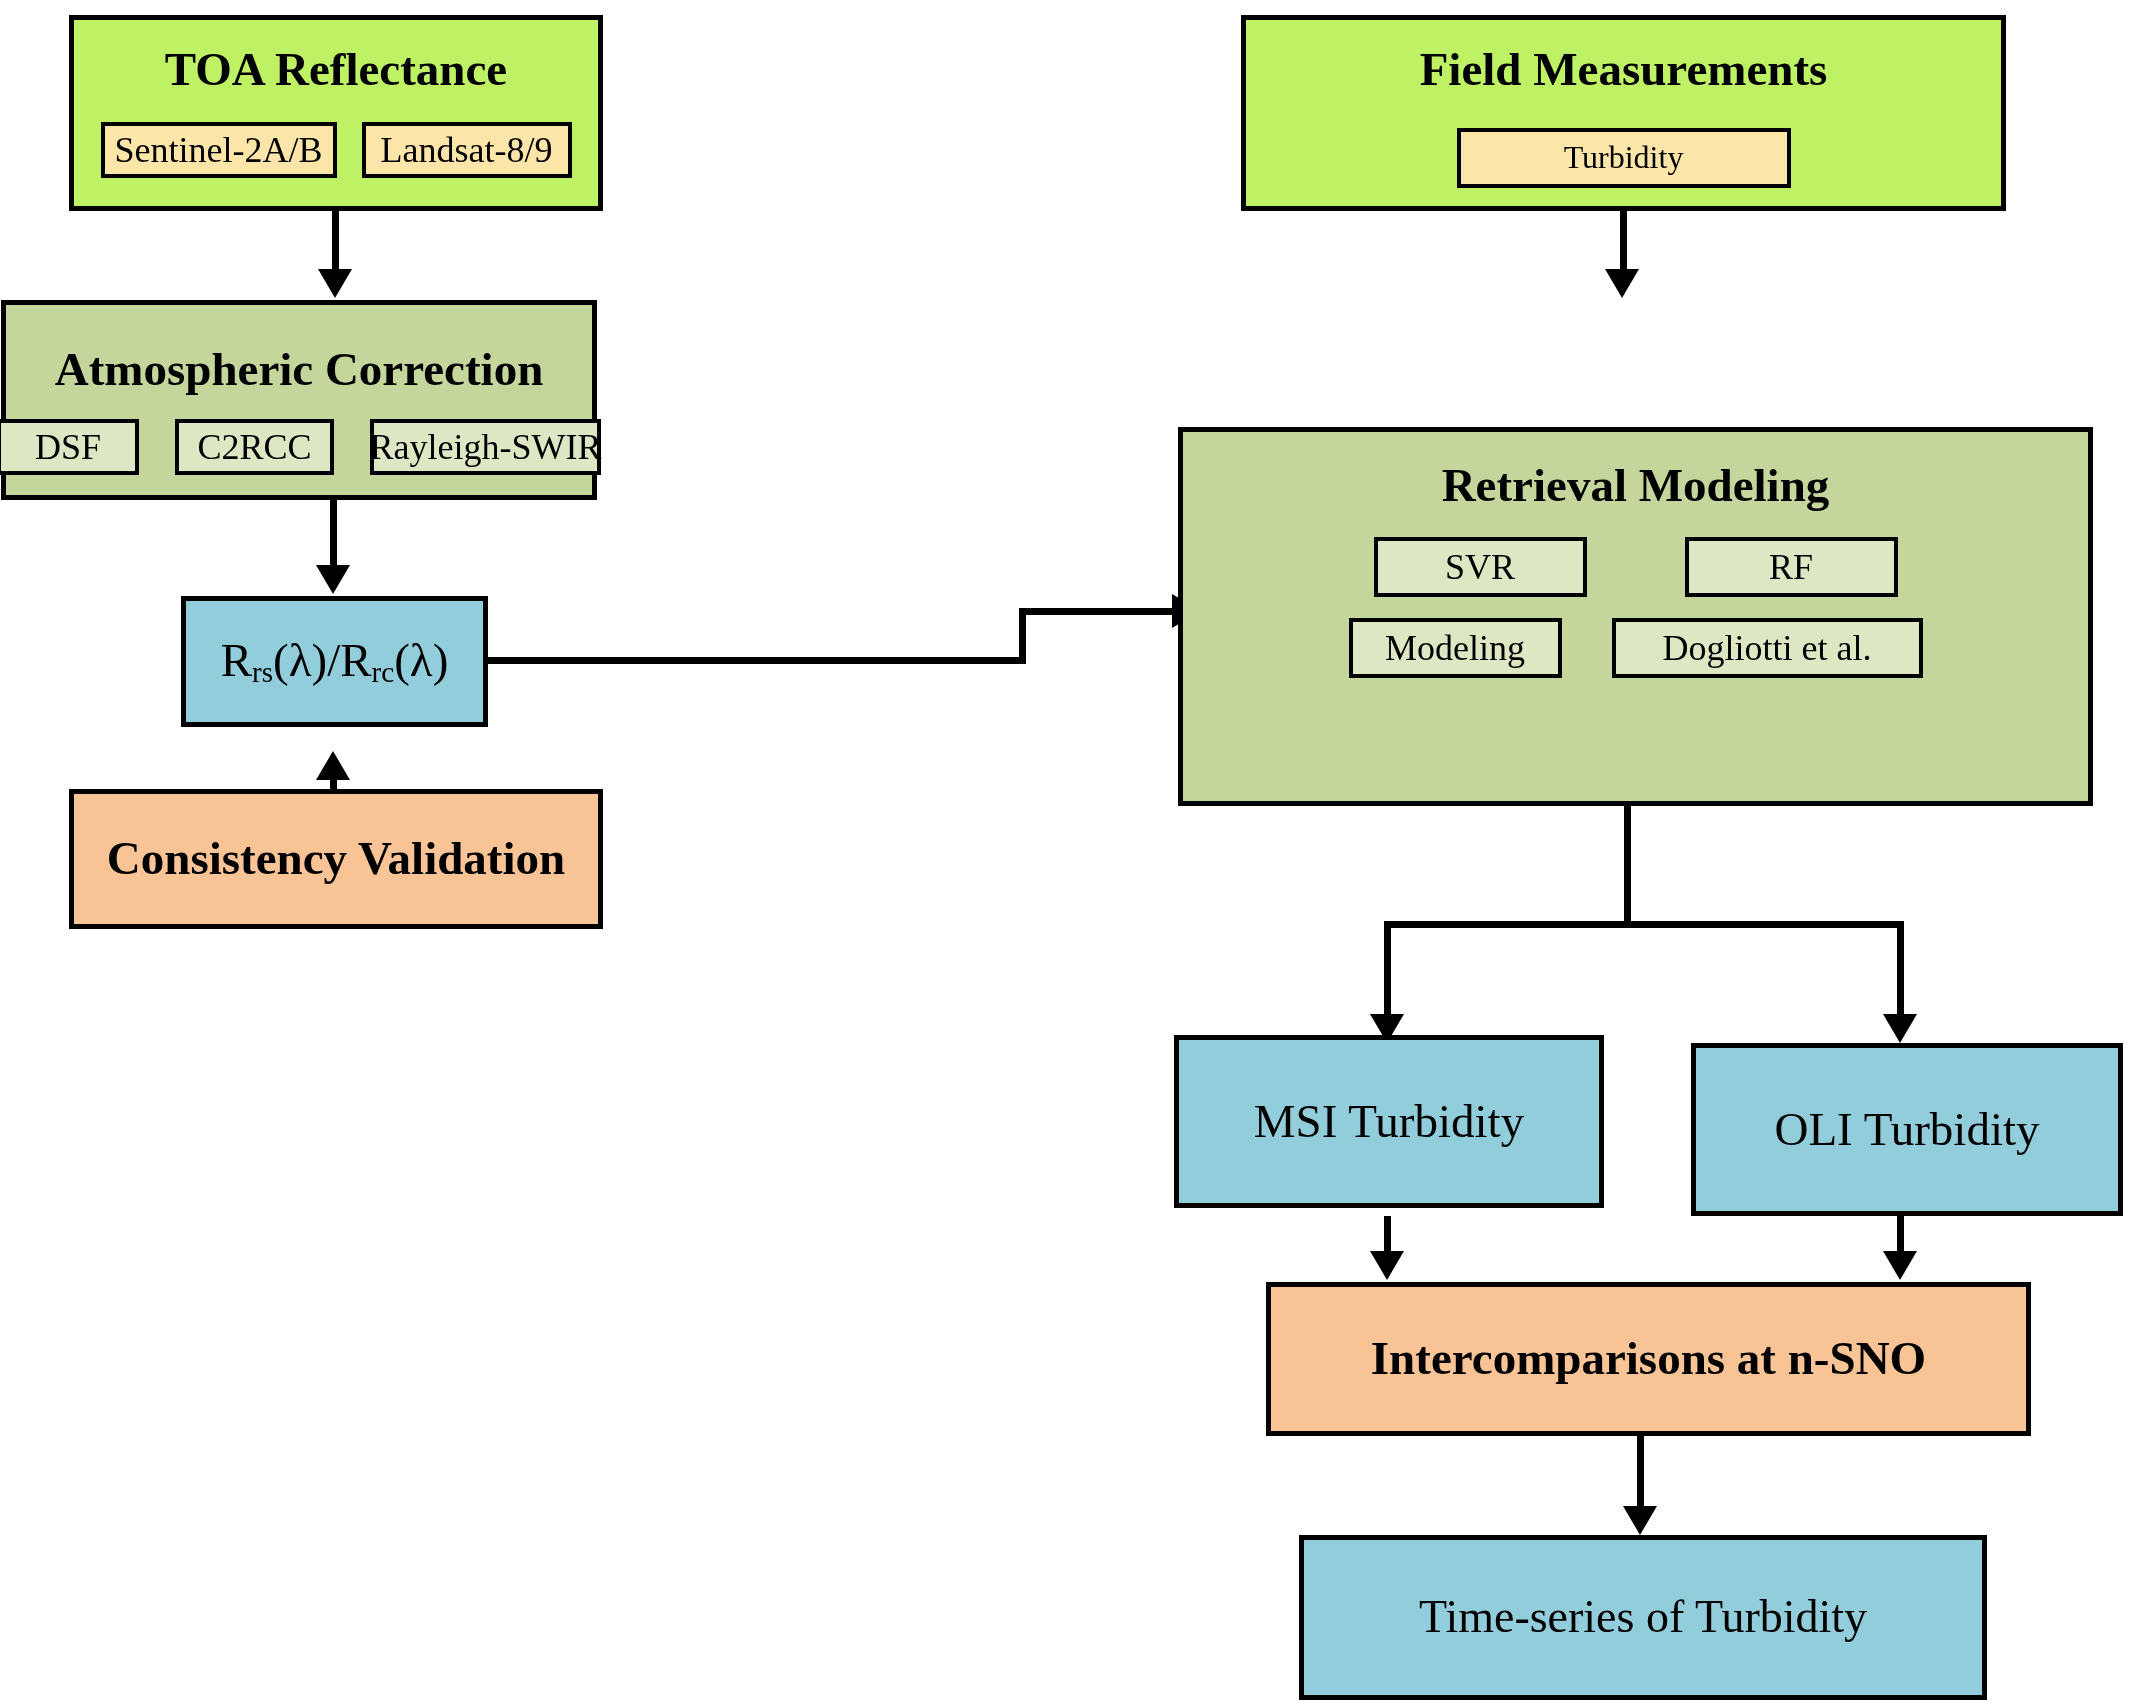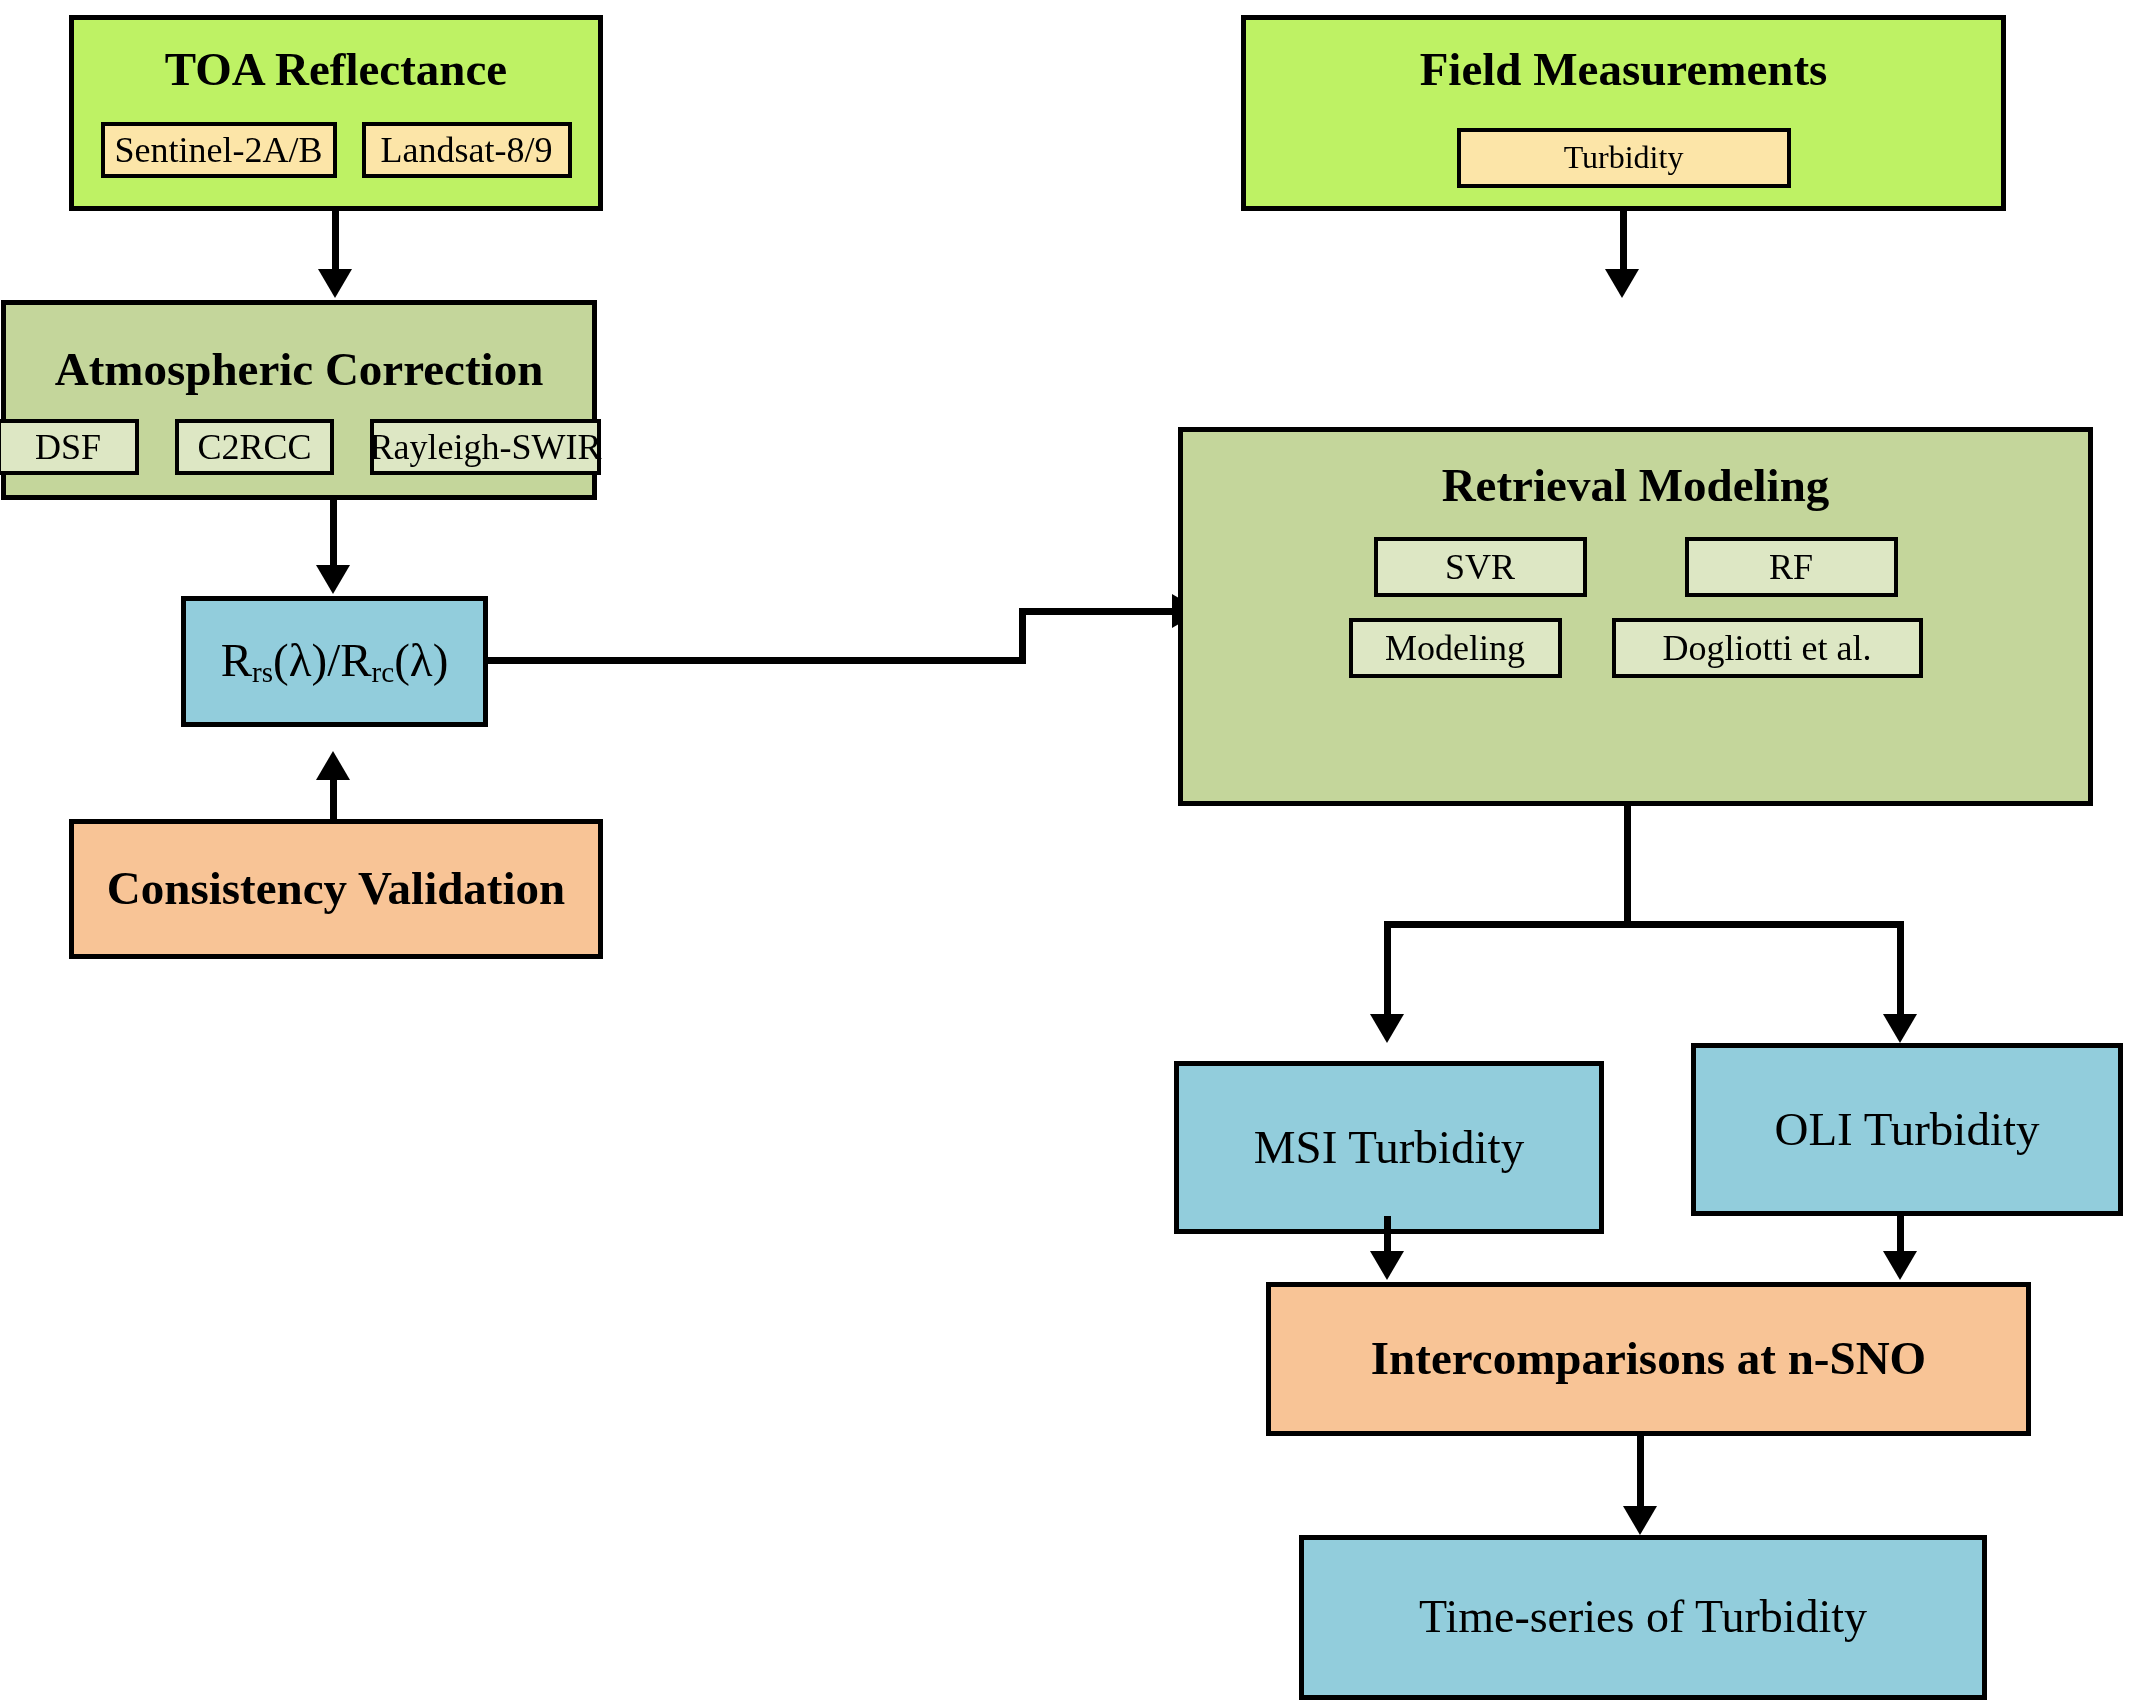--- a/index.html
+++ b/index.html
@@ -127,21 +127,21 @@
 
   <div class="node blue center" style="left:181px; top:596px; width:307px; height:131px;">
     <div class="node-plain" style="font-size:47px;">
       <span>R</span><sub>rs</sub><span>(λ)/R</span><sub>rc</sub><span>(λ)</span>
     </div>
   </div>
 
   <div class="conn vline" style="left:330px; top:780px; height:40px;"></div>
   <div class="arrow-up" style="left:316px; top:751px;"></div>
 
-  <div class="node orange center" style="left:69px; top:819px; width:534px; height:140px;">
+  <div class="node orange center" style="left:69px; top:789px; width:534px; height:140px;">
     <div class="node-title" style="font-size:47px;">Consistency Validation</div>
   </div>
 
   <div class="conn hline" style="left:488px; top:657px; width:538px;"></div>
   <div class="conn vline" style="left:1019px; top:608px; height:56px;"></div>
   <div class="conn hline" style="left:1019px; top:608px; width:159px;"></div>
   <div class="arrow-right" style="left:1172px; top:594px;"></div>
 
   <div class="node yellow" style="left:1241px; top:15.4px; width:765px; height:196px; padding-top:25px;">
     <div class="node-title" style="font-size:47px;">Field Measurements</div>
@@ -165,21 +165,21 @@
     </div>
   </div>
 
   <div class="conn vline" style="left:1624px; top:805px; height:123px;"></div>
   <div class="conn hline" style="left:1384px; top:921px; width:520px;"></div>
   <div class="conn vline" style="left:1384px; top:921px; height:100px;"></div>
   <div class="arrow-down" style="left:1370px; top:1014px;"></div>
   <div class="conn vline" style="left:1897px; top:921px; height:100px;"></div>
   <div class="arrow-down" style="left:1883px; top:1014px;"></div>
 
-  <div class="node blue center" style="left:1174px; top:1061px; width:430px; height:173px;">
+  <div class="node blue center" style="left:1174px; top:1035px; width:430px; height:173px;">
     <div class="node-plain" style="font-size:47px;">MSI Turbidity</div>
   </div>
 
   <div class="node blue center" style="left:1691px; top:1043px; width:432px; height:173px;">
     <div class="node-plain" style="font-size:47px;">OLI Turbidity</div>
   </div>
 
   <div class="conn vline" style="left:1384px; top:1216px; height:42px;"></div>
   <div class="arrow-down" style="left:1370px; top:1251px;"></div>
   <div class="conn vline" style="left:1897px; top:1216px; height:42px;"></div>

